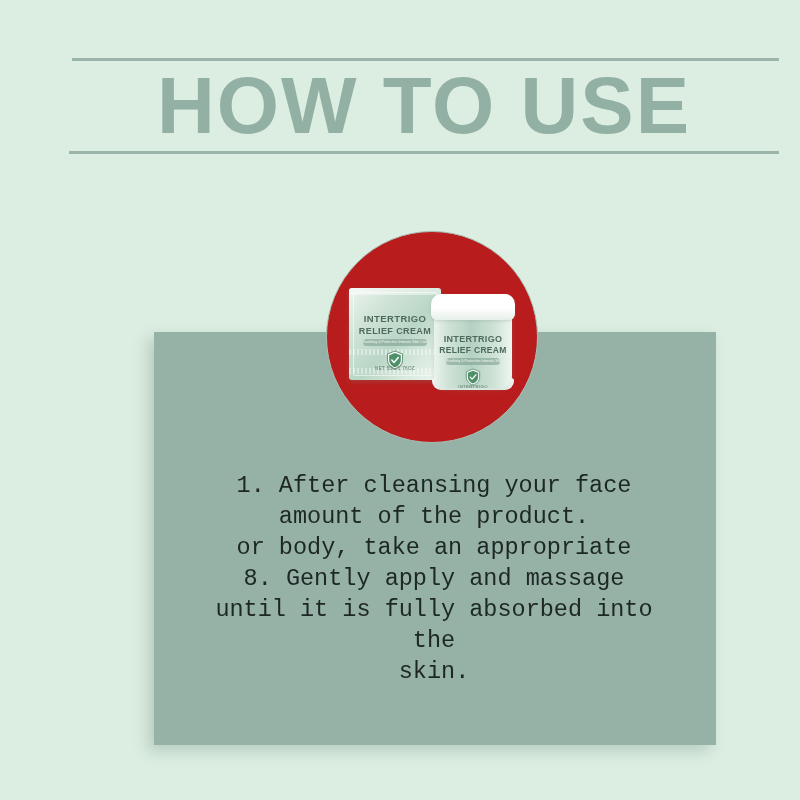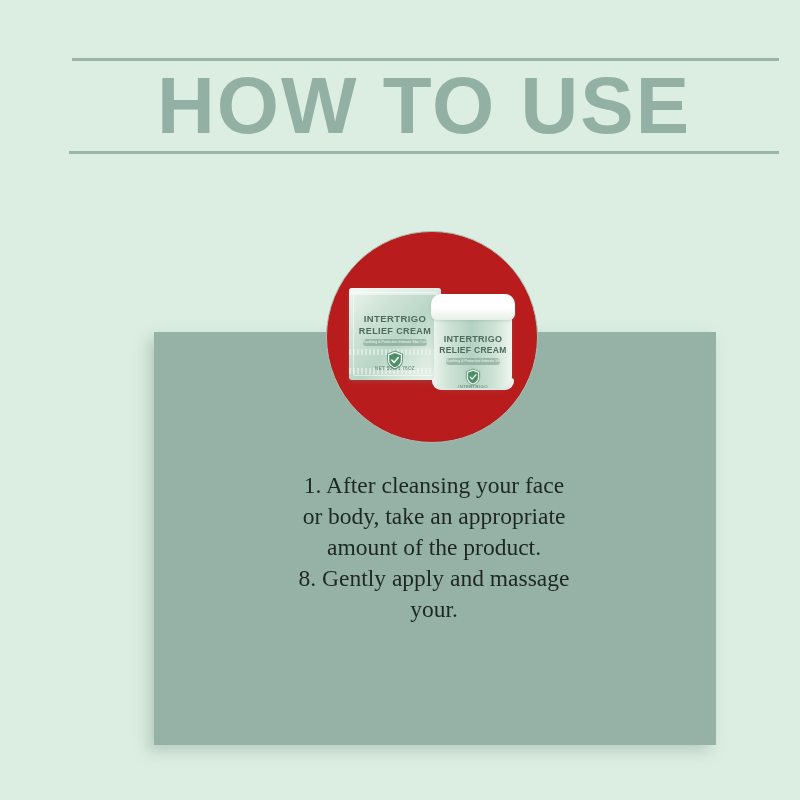--- a/index.html
+++ b/index.html
@@ -58,21 +58,21 @@
   }
 
   
   .instructions {
     position: absolute;
     left: 190px;
     top: 470px;
     width: 440px;
     text-align: center;
     color: #1d2724;
-    font-family: Liberation Serif, serif;
+    font-family: Liberation Mono, monospace;
     font-size: 23.5px;
     line-height: 31px;
     font-weight: normal;
   }
   .instructions .line { display: block; }
 
   
   .product-circle {
     position: absolute;
     left: 302px;
@@ -261,24 +261,25 @@
 <div class="poster">
 
   <div class="rule rule-top"></div>
   <div class="title">HOW TO USE</div>
   <div class="rule rule-bottom"></div>
 
   <div class="panel"></div>
 
   <div class="instructions">
     <span class="line">1. After cleansing your face</span>
+    <span class="line">amount of the product.</span>
     <span class="line">or body, take an appropriate</span>
-    <span class="line">amount of the product.</span>
     <span class="line">8. Gently apply and massage</span>
-    <span class="line">your.</span>
+    <span class="line">until it is fully absorbed into the</span>
+    <span class="line">skin.</span>
   </div>
 
   <div class="product-circle">
 
     <div class="box">
       <div class="box-inner"></div>
       <div class="wave wave-a"></div>
       <div class="wave wave-b"></div>
       <div class="box-title">
         <span>INTERTRIGO</span>

